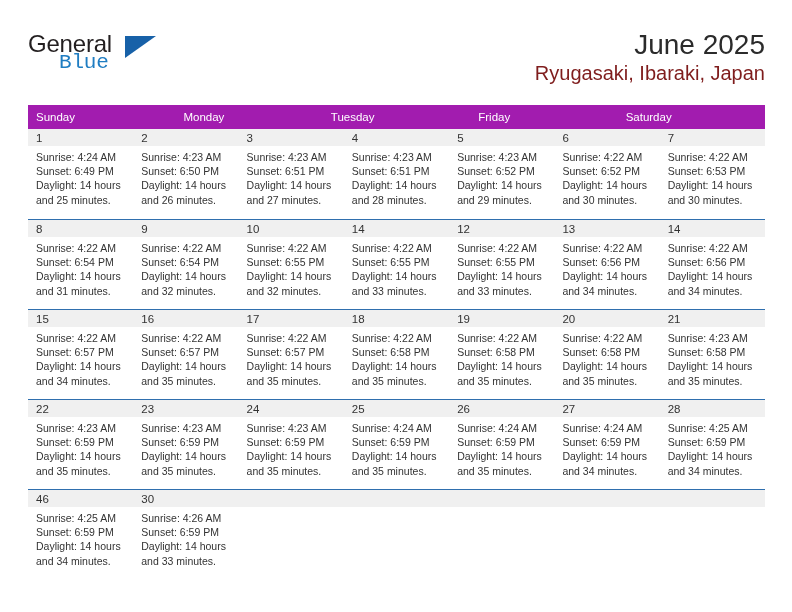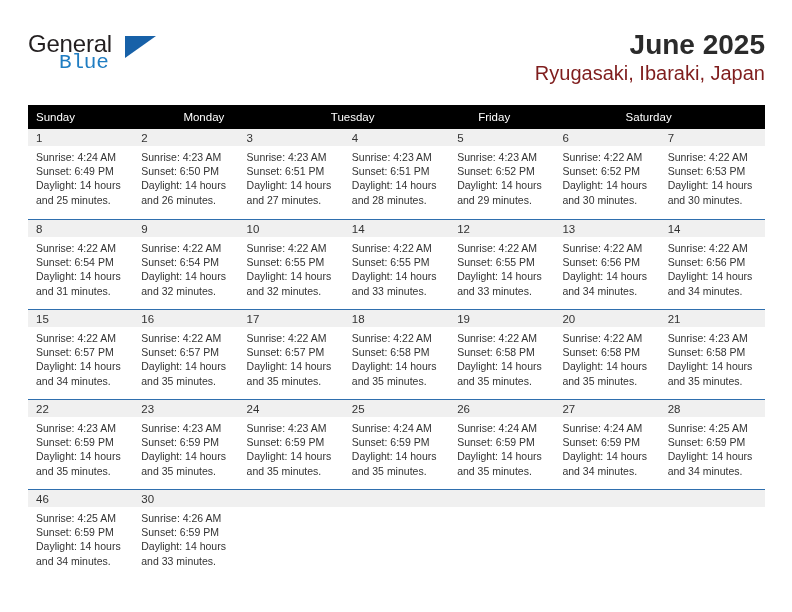--- a/index.html
+++ b/index.html
@@ -64,21 +64,21 @@
     border-bottom: 22px solid transparent;
   }
   .title-block {
     position: absolute;
     right: 0;
     top: 0;
     text-align: right;
   }
   .cal-title {
     font-size: 28px;
-    font-weight: bold;
+    font-weight: normal;
     color: #2b2b2b;
     line-height: 34px;
     white-space: nowrap;
   }
   .cal-subtitle {
     font-size: 20px;
     color: #7f1d1d;
     line-height: 22px;
     margin-top: 0;
     white-space: nowrap;
@@ -86,22 +86,21 @@
 
   
   .calendar {
     position: absolute;
     left: 28px;
     top: 105px;
     width: 737px;
   }
   .weekday-row {
     display: flex;
-    background: #000000;
-    justify-content: center;
+    background: #a21caf;
   }
   .weekday {
     flex: 1 1 0;
     box-sizing: border-box;
     padding: 4px 0 4px 8px;
     font-size: 11.5px;
     color: #ffffff;
     line-height: 16px;
     white-space: nowrap;
     overflow: hidden;

